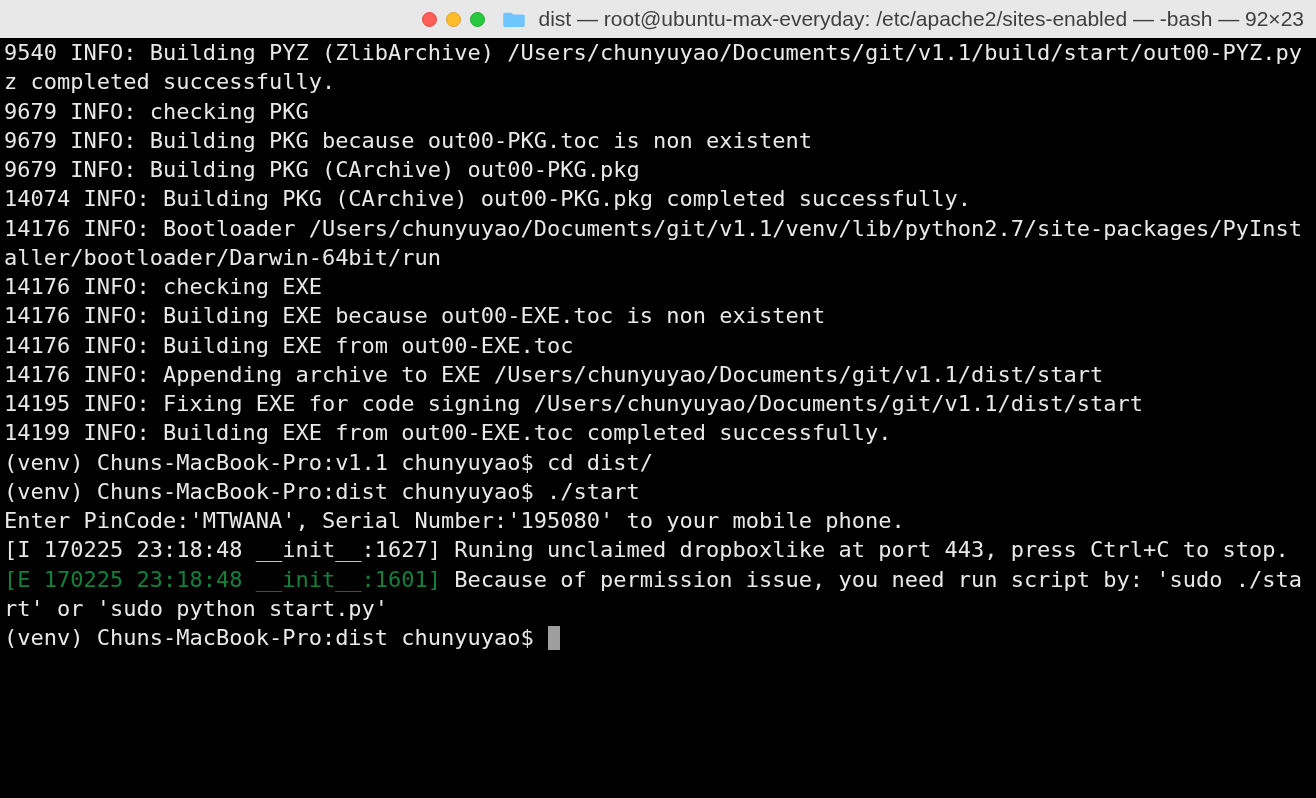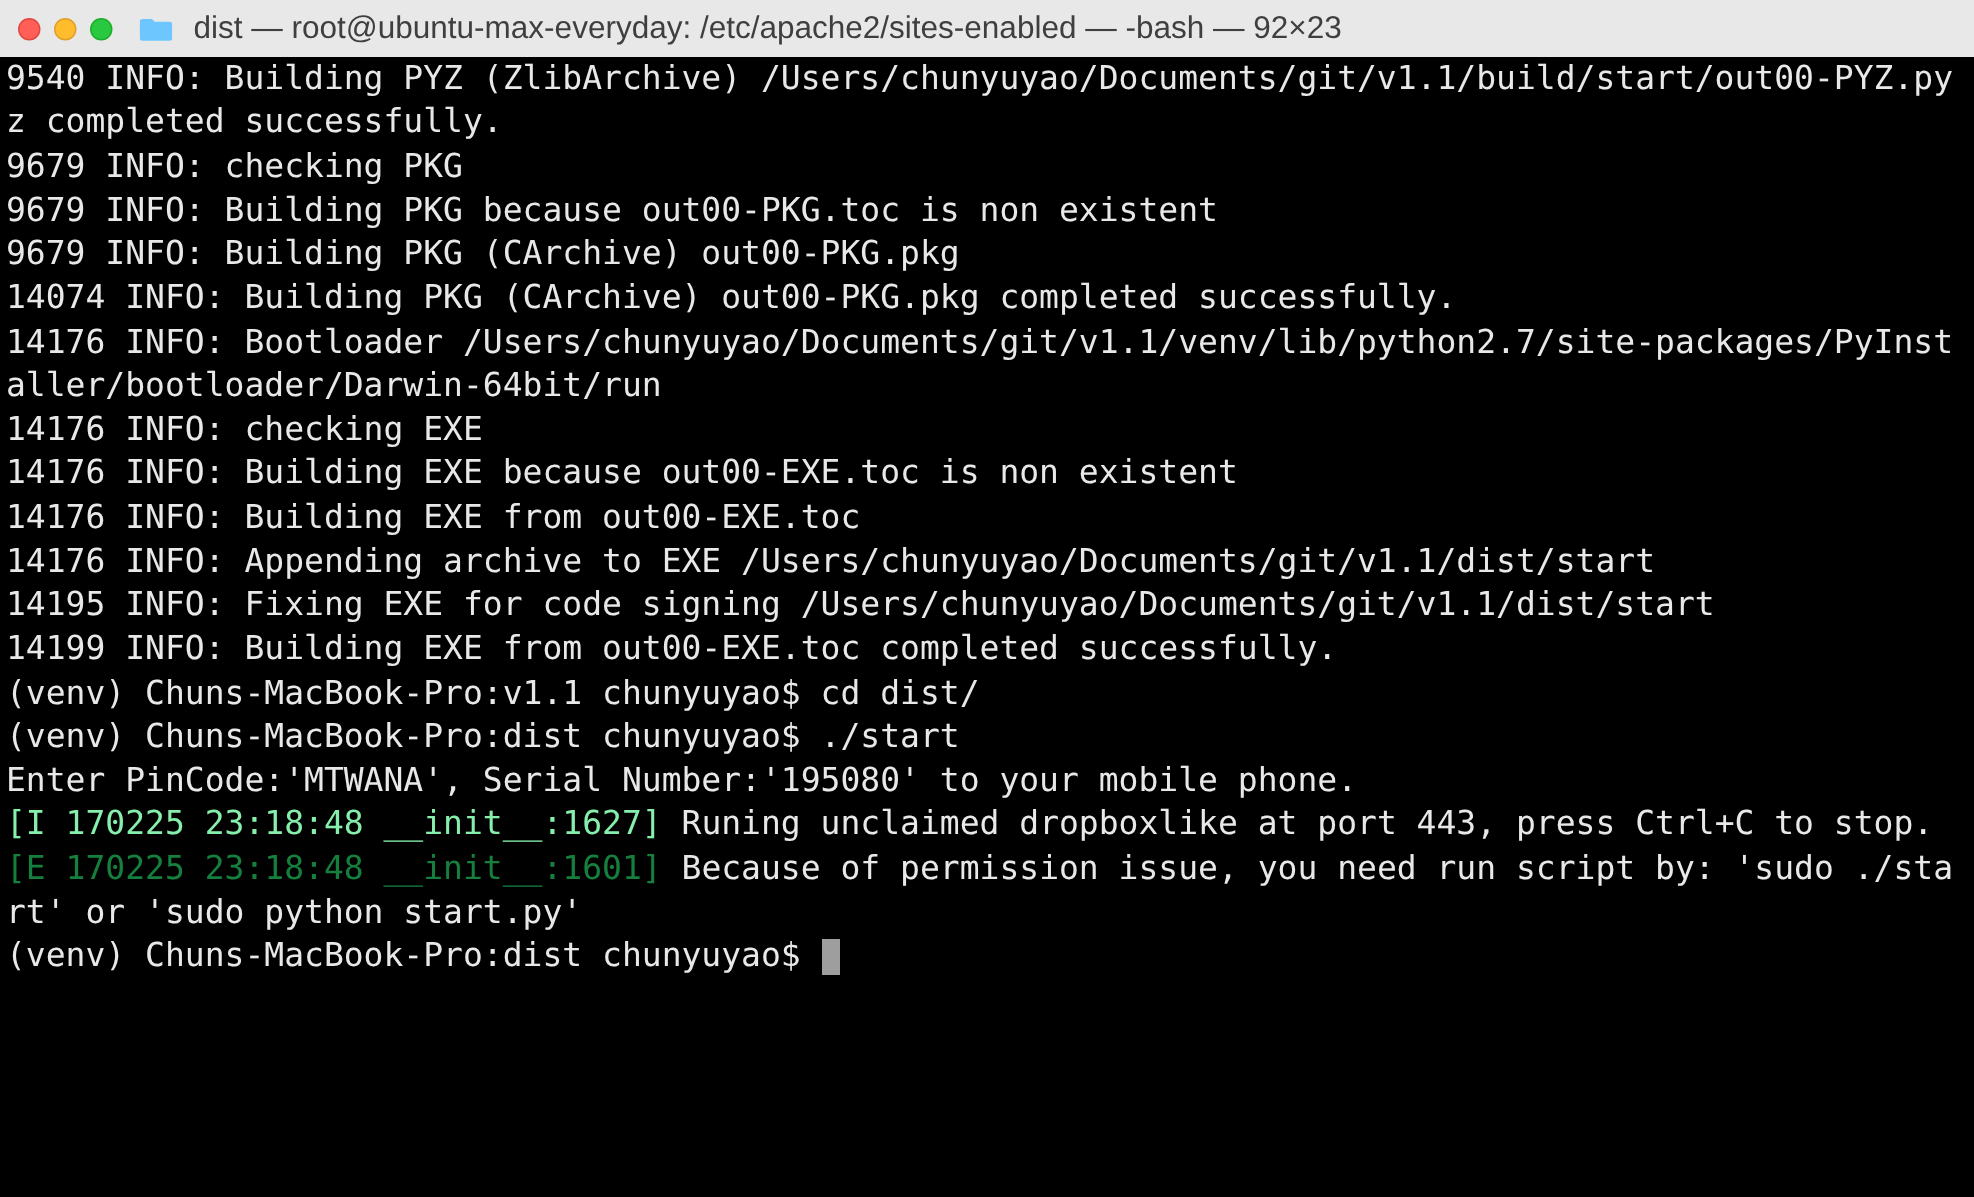--- a/index.html
+++ b/index.html
@@ -11,20 +11,21 @@
     overflow: hidden;
     position: relative;
   }
   .titlebar {
     height: 38px;
     background: #e8e8e8;
     display: flex;
     align-items: center;
     padding: 0 12px;
     gap: 8px;
+    justify-content: flex-end;
   }
   .traffic-lights {
     display: flex;
     gap: 9px;
     align-items: center;
   }
   .traffic-light {
     width: 15px;
     height: 15px;
     border-radius: 50%;
@@ -56,21 +57,21 @@
     font-size: 22px;
     line-height: 1.33;
     white-space: pre-wrap;
     word-break: break-all;
     overflow: hidden;
   }
   .terminal-line {
     display: block;
   }
   .log-info-green {
-    color: #86efac;
+    color: #e5e5e5;
   }
   .log-error-red {
     color: #15803d;
   }
   .cursor {
     display: inline-block;
     width: 12px;
     height: 24px;
     background: #9e9e9e;
     vertical-align: text-bottom;

